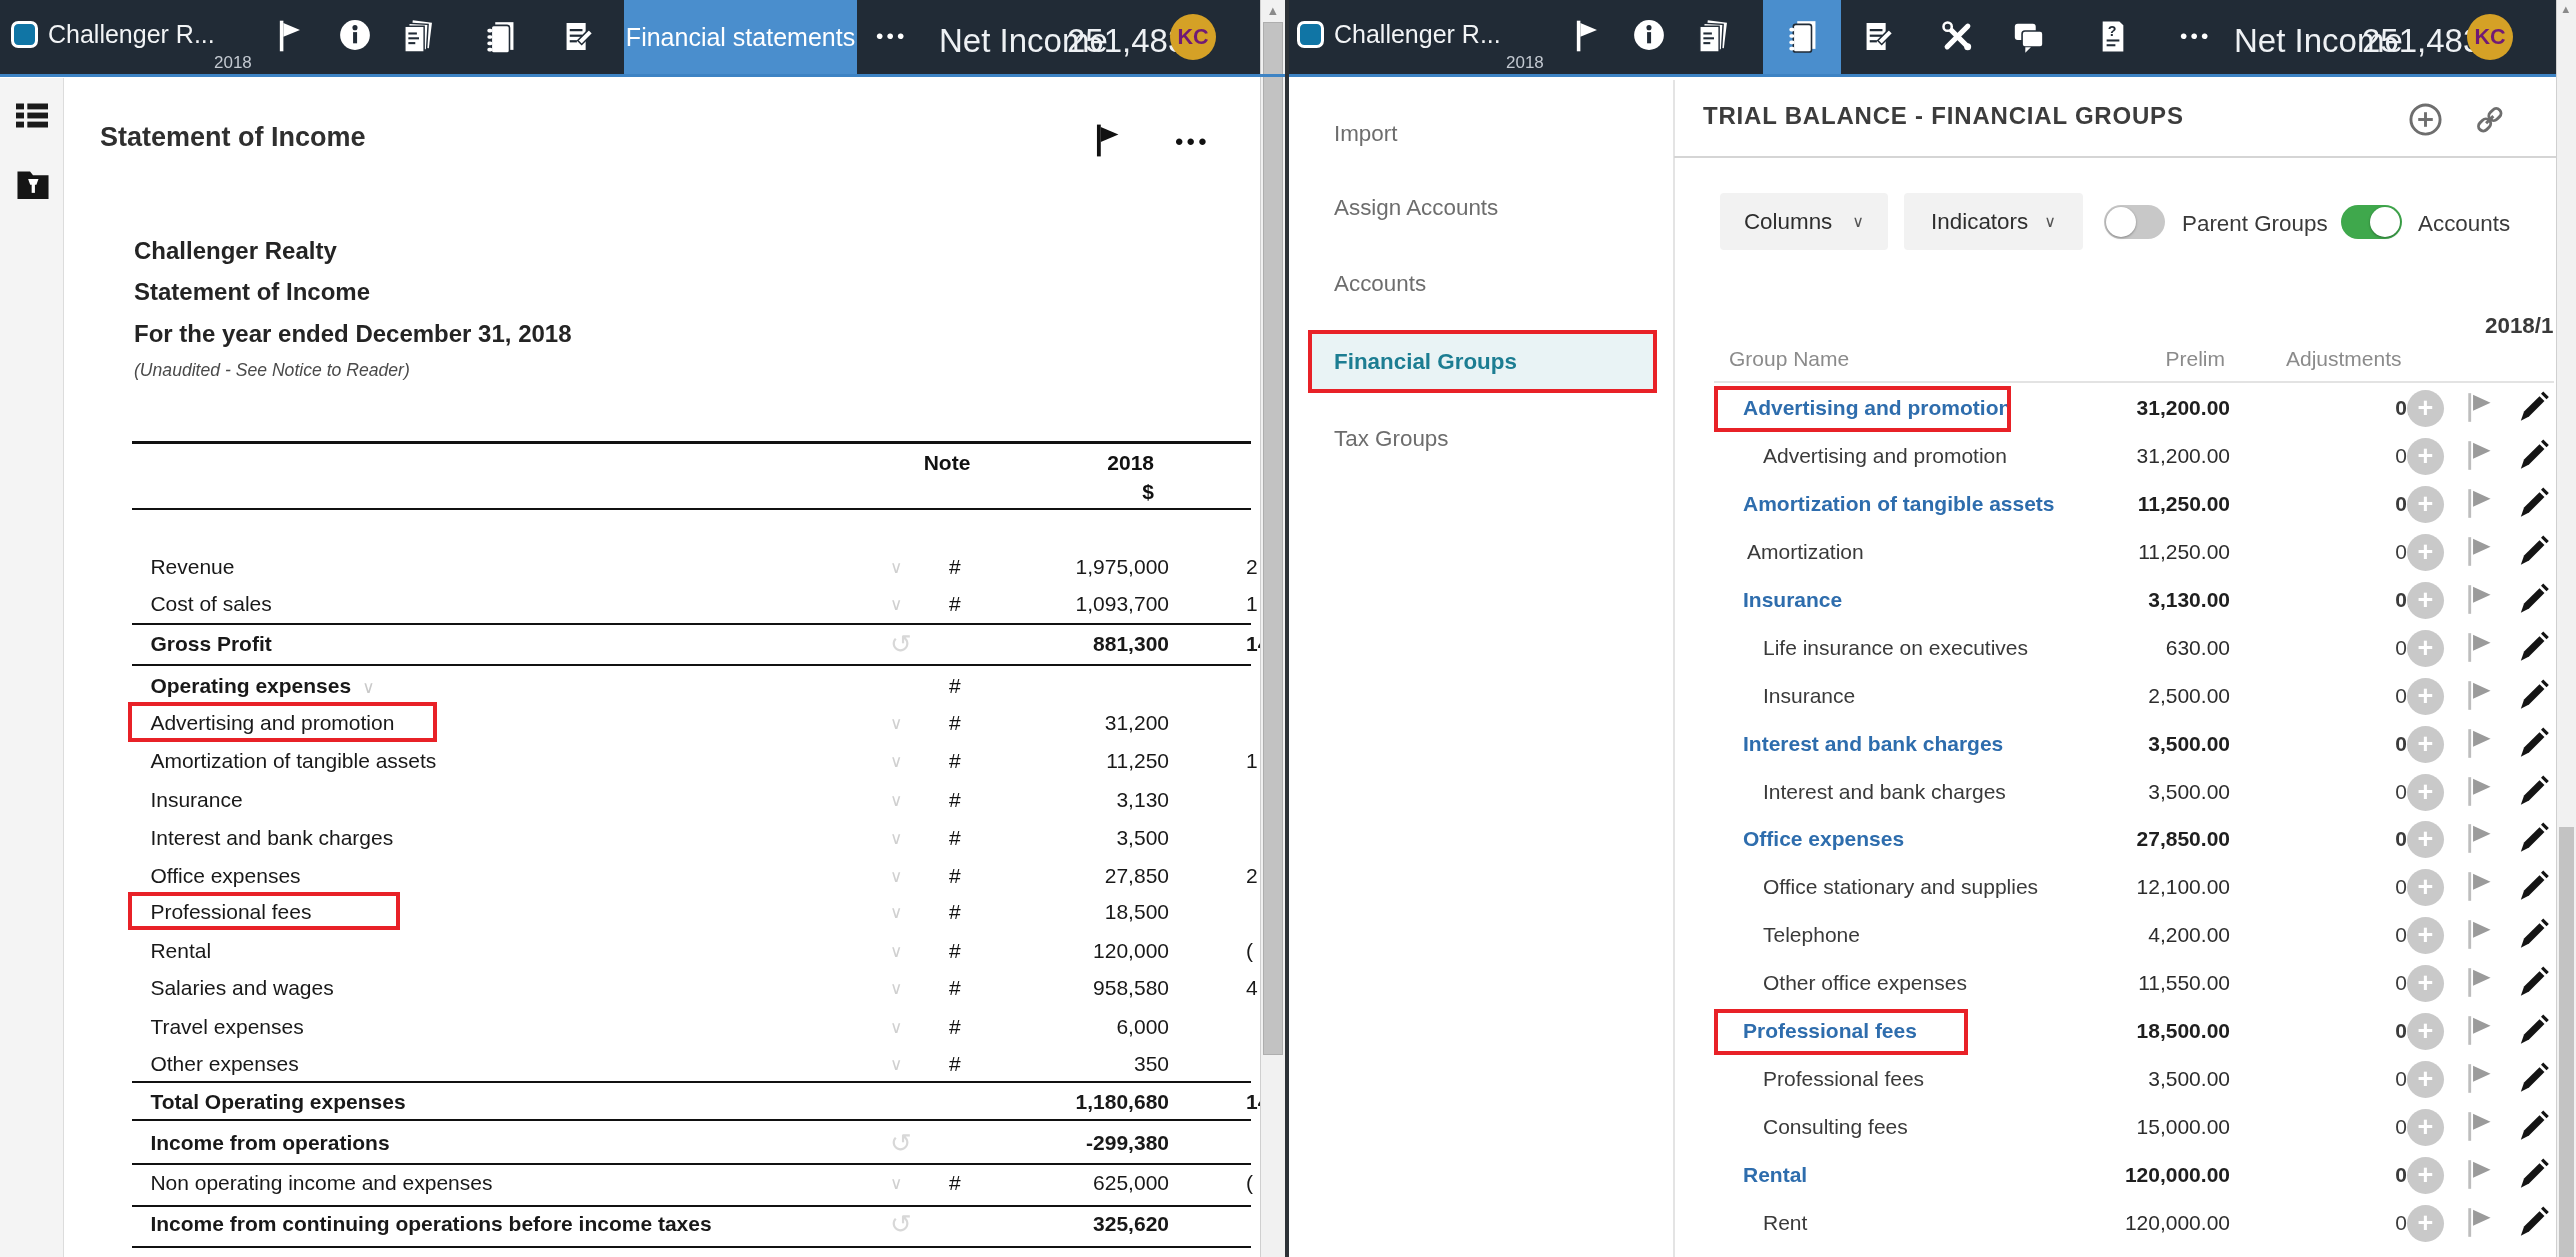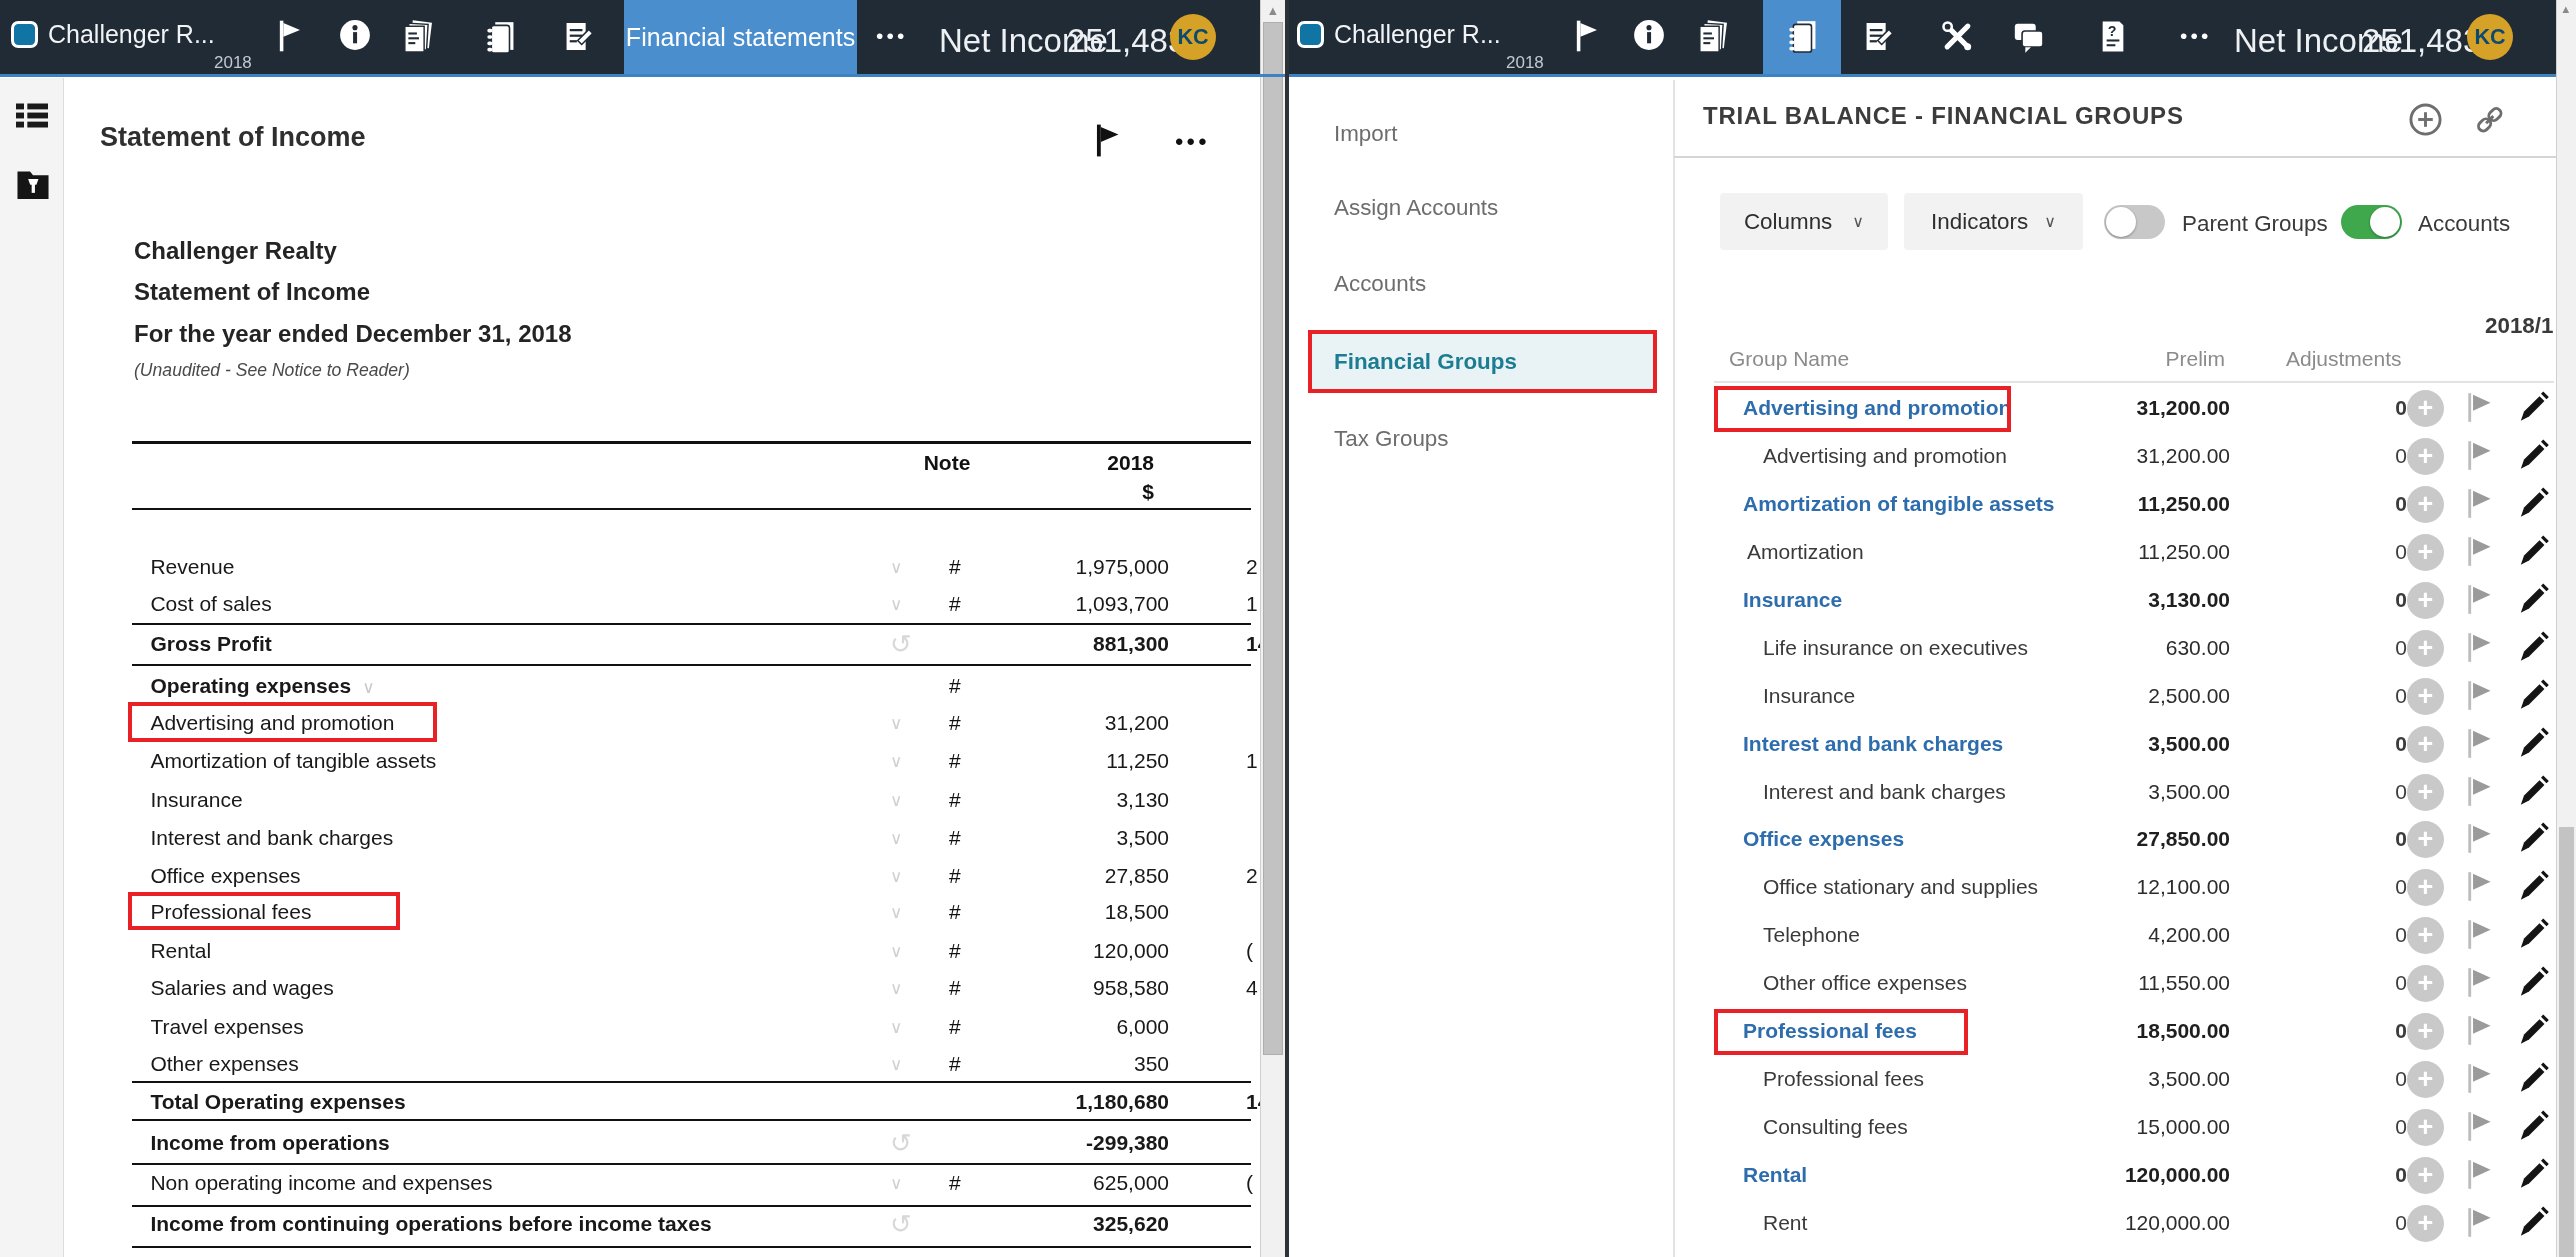--- a/index.html
+++ b/index.html
@@ -13,21 +13,21 @@
   .logo{position:absolute;top:21px;width:27px;height:27px;border-radius:7.2px;
     background:#1075a5;border:3.2px solid #fff;box-sizing:border-box;}
   .hdr-title{position:absolute;top:20px;font-size:25px;color:#f2f4f6;white-space:nowrap;}
   .hdr-year{position:absolute;top:53px;font-size:17px;color:#c3c9d1;}
   .hdr-icon{position:absolute;top:19px;}
   .hdr-tab{position:absolute;top:0;height:74px;background:#4a8ecd;display:flex;
     align-items:center;justify-content:center;font-size:25px;color:#fff;}
   .hdr-dots{position:absolute;top:24px;font-size:21px;color:#fff;letter-spacing:3.2px;}
   .hdr-net{position:absolute;top:22.4px;font-size:33px;color:#eef1f4;white-space:nowrap;}
   .avatar{position:absolute;top:14.4px;width:46px;height:46px;border-radius:50%;
-    background:#d5a126;color:#0c4a6e;font-weight:bold;font-size:21.6px;display:flex;
+    background:#d5a126;color:#701a75;font-weight:bold;font-size:21.6px;display:flex;
     align-items:center;justify-content:center;}
   
   .rail{position:absolute;left:0;top:78px;width:64px;height:1180px;background:#f4f4f4;
     border-right:1.6px solid #dcdcdc;box-sizing:border-box;}
   .page-title{position:absolute;left:100px;top:122px;font-size:27px;font-weight:bold;color:#2f2f2f;}
   .doc-head{position:absolute;left:134px;font-size:24px;font-weight:bold;color:#242424;}
   .doc-note{position:absolute;left:134px;font-size:17.6px;font-style:italic;color:#4a4a4a;}
   .rule{position:absolute;background:#111;}
   .fin-hdr{position:absolute;font-size:21px;font-weight:bold;color:#111;}
   .fin-row{position:absolute;left:148px;width:1119px;height:38px;font-size:21px;color:#191919;text-decoration:underline;}

